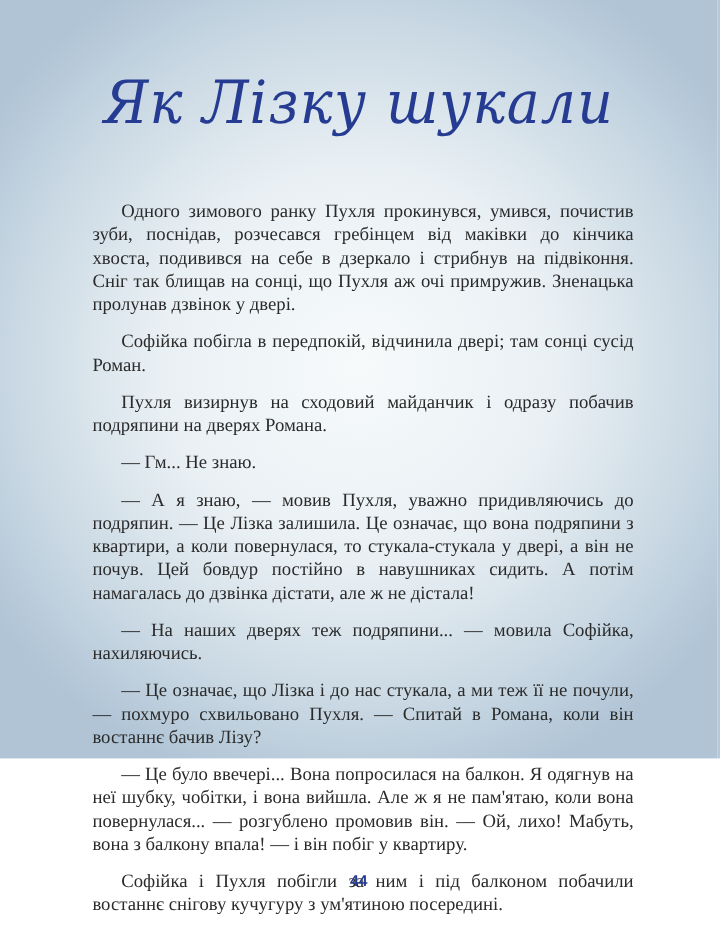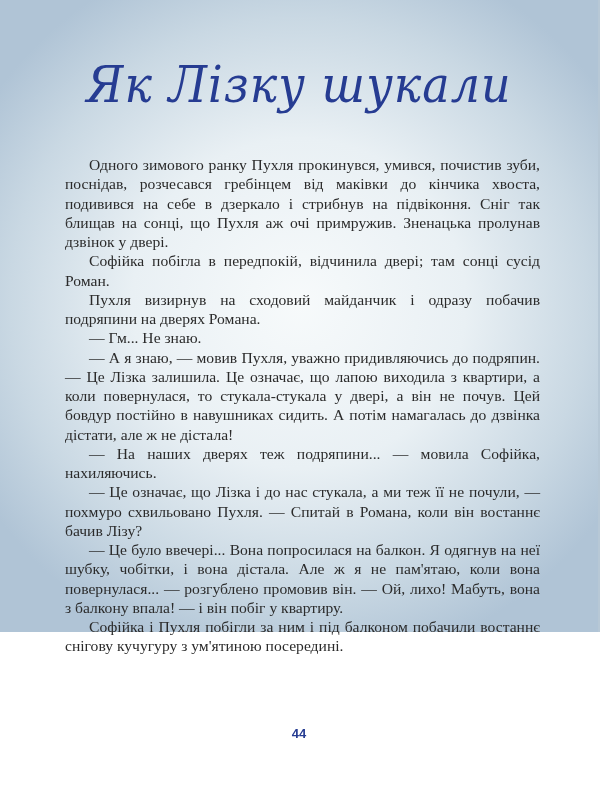--- a/index.html
+++ b/index.html
@@ -13,37 +13,37 @@
     position:absolute; left:0; width:598px; top:58px; text-align:center;
     font-family:"DejaVu Serif", serif; font-style:italic;
     font-size:46px; color:#263c92; letter-spacing:1px;
     transform: scaleY(1.08);
   }
   .body-text {
     position:absolute; left:65px; top:155px; width:475px;
     font-family:"Liberation Serif", serif; font-size:15.6px; line-height:19.25px;
     color:#2b2b2b; text-align:justify;
   }
-  .body-text p { margin:0; text-indent:24px; }
+  .body-text p { margin:12px; text-indent:24px; }
   .page-number {
     position:absolute; left:0; width:598px; top:726px; text-align:center;
     font-family:Liberation Sans, sans-serif; font-weight:bold; font-size:13px; color:#263c92;
   }
 </style>
 </head>
 <body>
 
 <div class="page">
   <div class="title">Як Лізку шукали</div>
   <div class="body-text">
     <p>Одного зимового ранку Пухля прокинувся, умився, почистив зуби, поснідав, розчесався гребінцем від маківки до кінчика хвоста, подивився на себе в дзеркало і стрибнув на підвіконня. Сніг так блищав на сонці, що Пухля аж очі примружив. Зненацька пролунав дзвінок у двері.</p>
     <p>Софійка побігла в передпокій, відчинила двері; там сонці сусід Роман.</p>
     <p>Пухля визирнув на сходовий майданчик і одразу побачив подряпини на дверях Романа.</p>
     <p>— Гм... Не знаю.</p>
-    <p>— А я знаю, — мовив Пухля, уважно придивляючись до подряпин. — Це Лізка залишила. Це означає, що лапою виходила з квартири, а коли повернулася, то стукала-стукала у двері, а він не почув. Цей бовдур постійно в навушниках сидить. А потім намагалась до дзвінка дістати, але ж не дістала!</p>
+    <p>— А я знаю, — мовив Пухля, уважно придивляючись до подряпин. — Це Лізка залишила. Це означає, що вона подряпини з квартири, а коли повернулася, то стукала-стукала у двері, а він не почув. Цей бовдур постійно в навушниках сидить. А потім намагалась до дзвінка дістати, але ж не дістала!</p>
     <p>— На наших дверях теж подряпини... — мовила Софійка, нахиляючись.</p>
     <p>— Це означає, що Лізка і до нас стукала, а ми теж її не почули, — похмуро схвильовано Пухля. — Спитай в Романа, коли він востаннє бачив Лізу?</p>
-    <p>— Це було ввечері... Вона попросилася на балкон. Я одягнув на неї шубку, чобітки, і вона дістала. Але ж я не пам'ятаю, коли вона повернулася... — розгублено промовив він. — Ой, лихо! Мабуть, вона з балкону впала! — і він побіг у квартиру.</p>
+    <p>— Це було ввечері... Вона попросилася на балкон. Я одягнув на неї шубку, чобітки, і вона вийшла. Але ж я не пам'ятаю, коли вона повернулася... — розгублено промовив він. — Ой, лихо! Мабуть, вона з балкону впала! — і він побіг у квартиру.</p>
     <p>Софійка і Пухля побігли за ним і під балконом побачили востаннє снігову кучугуру з ум'ятиною посередині.</p>
 
   </div>
   <div class="page-number">44</div>
 </div>
 
 </body></html>

